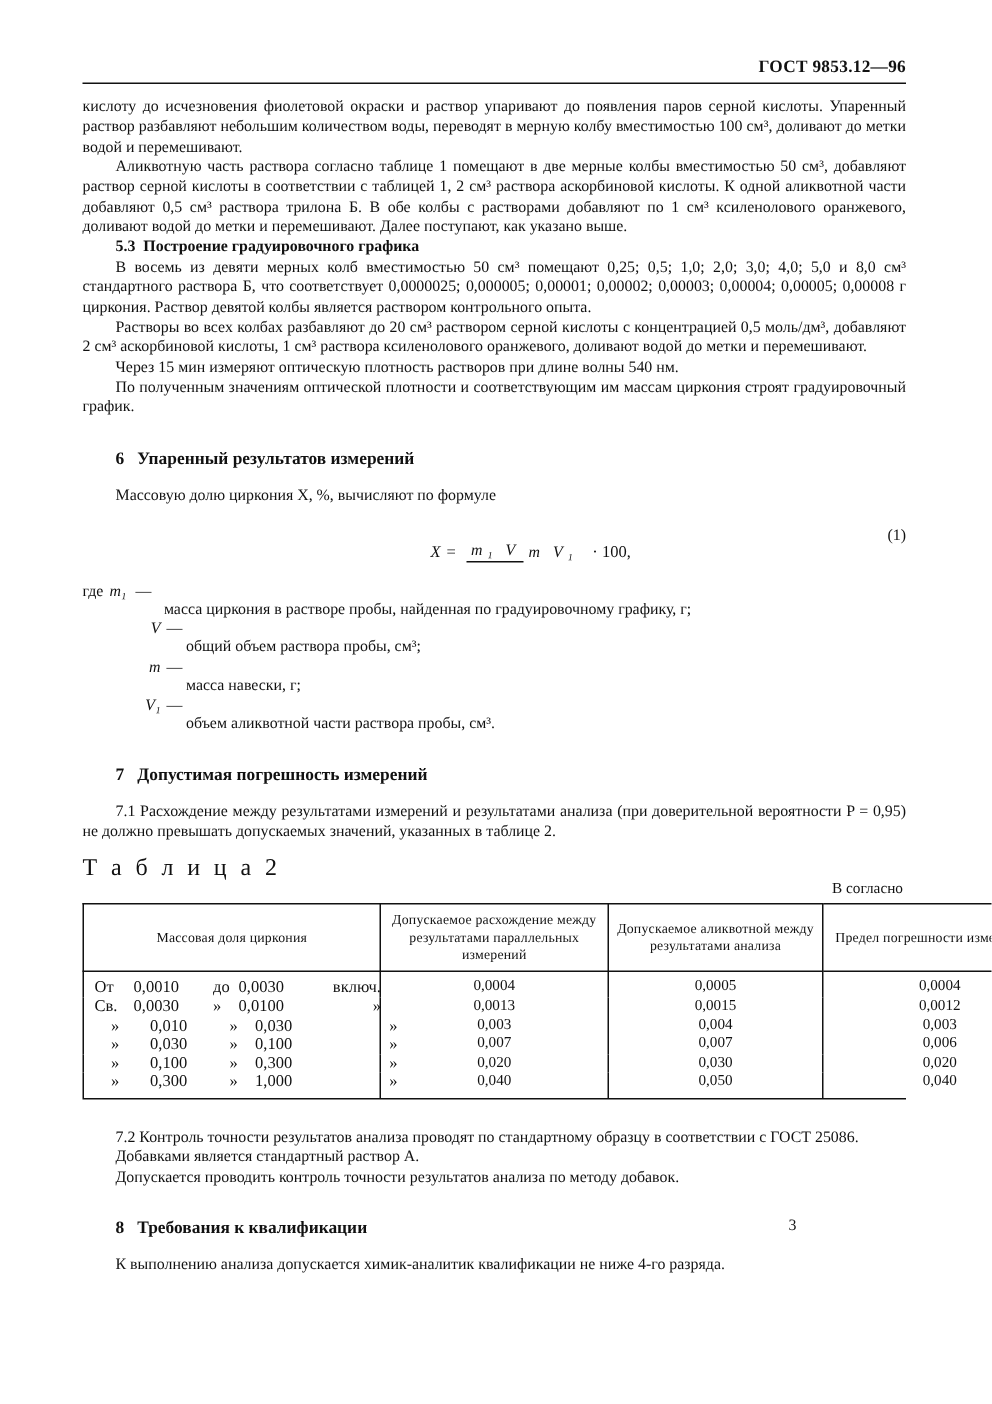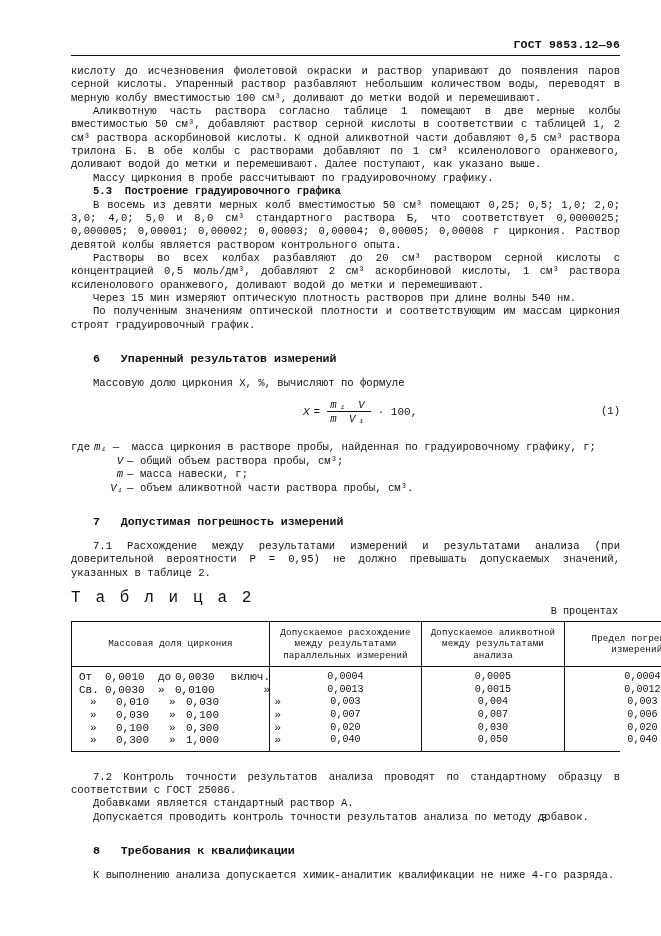--- a/index.html
+++ b/index.html
@@ -11,25 +11,24 @@
   body {
     width: 661px;
     height: 936px;
     font-family: "Liberation Serif", "DejaVu Serif", serif;
     color: #111111;
     position: relative;
     overflow: hidden;
   }
   .page {
     position: absolute;
-    left: 16px; top: 0;
+    left: 0; top: 0;
     width: 588px;
     height: 936px;
     box-sizing: border-box;
-    font-family: Liberation Mono, monospace;
   }
   .content {
     position: absolute;
     left: 55px;
     top: 38px;
     width: 549px;
   }
 
   
   .runhead {
@@ -87,24 +86,24 @@
     position: absolute;
     left: 232px;
     top: 0;
     font-size: 11px;
     display: flex;
     align-items: center;
     white-space: nowrap;
   }
   .frac {
     display: inline-flex;
-    flex-direction: column;
+    flex-direction: row;
     align-items: center;
     vertical-align: middle;
-    margin: 0 3px;
+    margin: 16px 3px;
   }
   .frac .num {
     padding: 0 3px 0px 3px;
     border-bottom: 1px solid #111;
     font-style: italic;
     font-size: 10.6px;
     line-height: 12px;
   }
   .frac .den {
     padding: 1px 3px 0 3px;
@@ -124,21 +123,21 @@
   .wl { font-size: 10.6px; line-height: 13.4px; }
   .wl .row { display: flex; }
   .wl .sym {
     width: 52px;
     text-align: right;
     padding-right: 4px;
     flex: 0 0 52px;
     white-space: nowrap;
   }
   .wl .dash { flex: 0 0 13px; }
-  .wl .def { flex: 1 1 auto; }
+  .wl .def { flex: 1 1 auto; margin-top: 12px; }
   .wl .lead { flex: 0 0 auto; padding-right: 4px; }
 
   
   .tabcap {
     font-size: 16px;
     letter-spacing: 2.6px;
     line-height: 14px;
   }
   .tabunits {
     font-size: 10.2px;
@@ -217,21 +216,20 @@
 <body>
 
 <div class="page">
   <div class="content">
 
     <div class="runhead">ГОСТ 9853.12—96</div>
     <div class="runrule"></div>
 
     <p class="tx noind">кислоту до исчезновения фиолетовой окраски и раствор упаривают до появления паров серной кислоты. Упаренный раствор разбавляют небольшим количеством воды, переводят в мерную колбу вместимостью 100 см³, доливают до метки водой и перемешивают.</p>
     <p class="tx ind">Аликвотную часть раствора согласно таблице 1 помещают в две мерные колбы вместимостью 50 см³, добавляют раствор серной кислоты в соответствии с таблицей 1, 2 см³ раствора аскорбиновой кислоты. К одной аликвотной части добавляют 0,5 см³ раствора трилона Б. В обе колбы с растворами добавляют по 1 см³ ксиленолового оранжевого, доливают водой до метки и перемешивают. Далее поступают, как указано выше.</p>
-    <p class="tx ind">Массу циркония в пробе рассчитывают по градуировочному графику.</p>
 
     <h3 class="sub">
       <span>5.3</span>&nbsp;
       <span>Построение градуировочного графика</span>
     </h3>
     <p class="tx ind">В восемь из девяти мерных колб вместимостью 50 см³ помещают 0,25; 0,5; 1,0; 2,0; 3,0; 4,0; 5,0 и 8,0 см³ стандартного раствора Б, что соответствует 0,0000025; 0,000005; 0,00001; 0,00002; 0,00003; 0,00004; 0,00005; 0,00008 г циркония. Раствор девятой колбы является раствором контрольного опыта.</p>
     <p class="tx ind">Растворы во всех колбах разбавляют до 20 см³ раствором серной кислоты с концентрацией 0,5 моль/дм³, добавляют 2 см³ аскорбиновой кислоты, 1 см³ раствора ксиленолового оранжевого, доливают водой до метки и перемешивают.</p>
     <p class="tx ind">Через 15 мин измеряют оптическую плотность растворов при длине волны 540 нм.</p>
     <p class="tx ind">По полученным значениям оптической плотности и соответствующим им массам циркония строят градуировочный график.</p>
 
@@ -286,21 +284,21 @@
     <h2 class="sec">
       <span>7</span>&nbsp;&nbsp;
       <span>Допустимая погрешность измерений</span>
     </h2>
     <div class="gap-m"></div>
     <p class="tx ind">7.1  Расхождение между результатами измерений и результатами анализа (при доверительной вероятности P = 0,95) не должно превышать допускаемых значений, указанных в таблице 2.</p>
 
     <div class="gap-m"></div>
 
     <div class="tabcap">Т а б л и ц а  2</div>
-    <div class="tabunits">В процентах</div>
+    <div class="tabunits">В согласно</div>
 
     <div class="tbl-wrap">
       <table class="gost">
         <colgroup>
           <col style="width:198px">
           <col style="width:152px">
           <col style="width:143px">
           <col style="width:156px">
         </colgroup>
         <thead>

